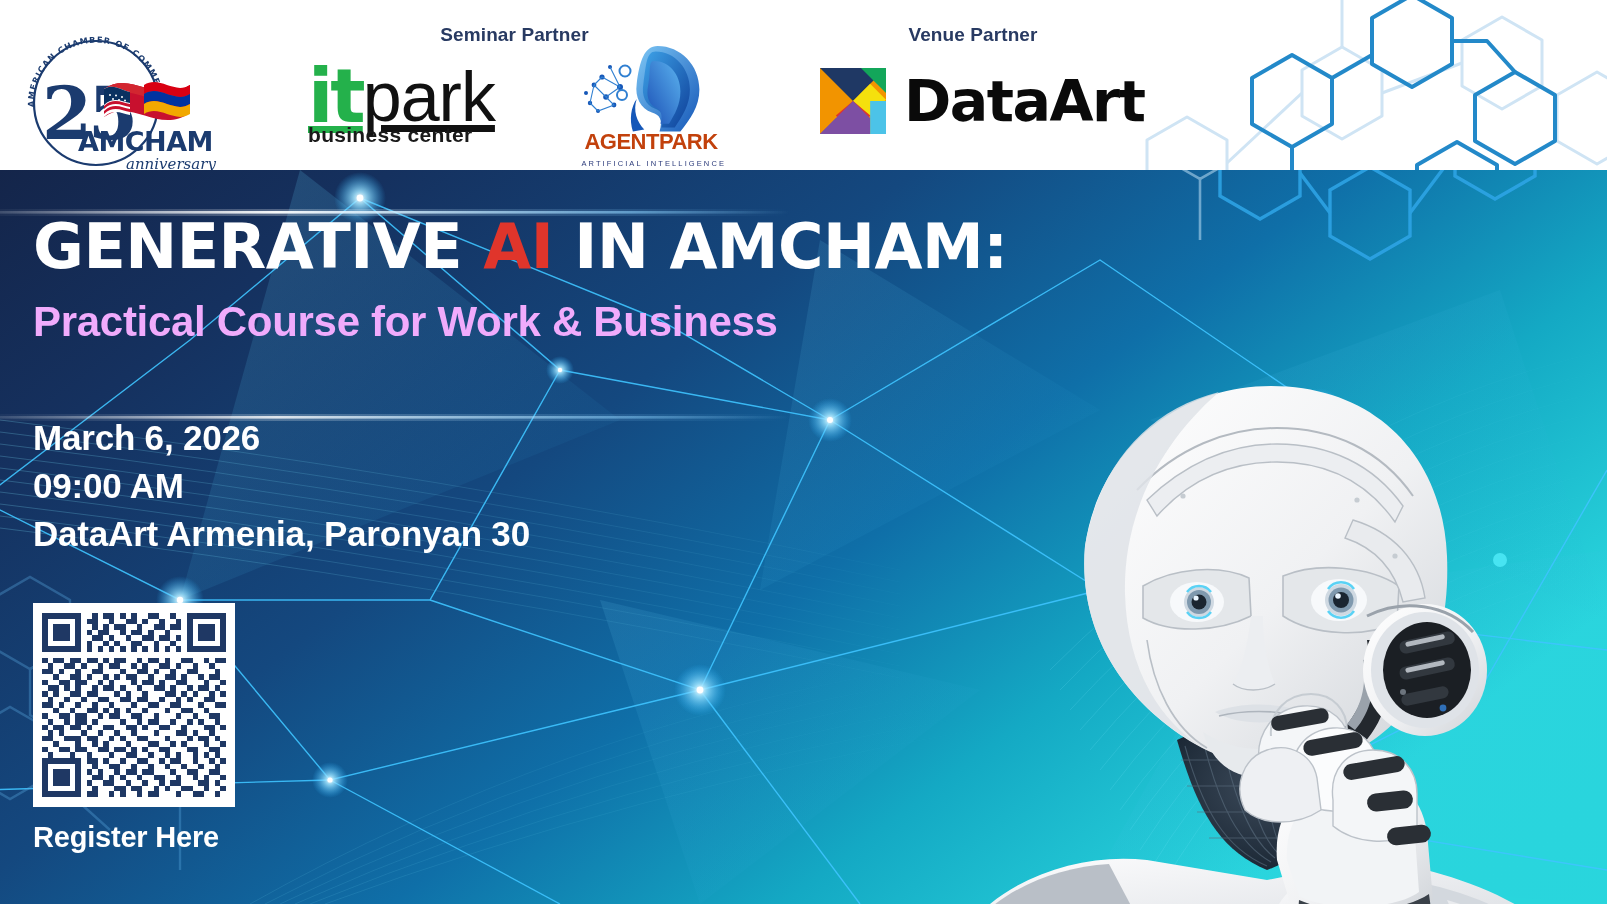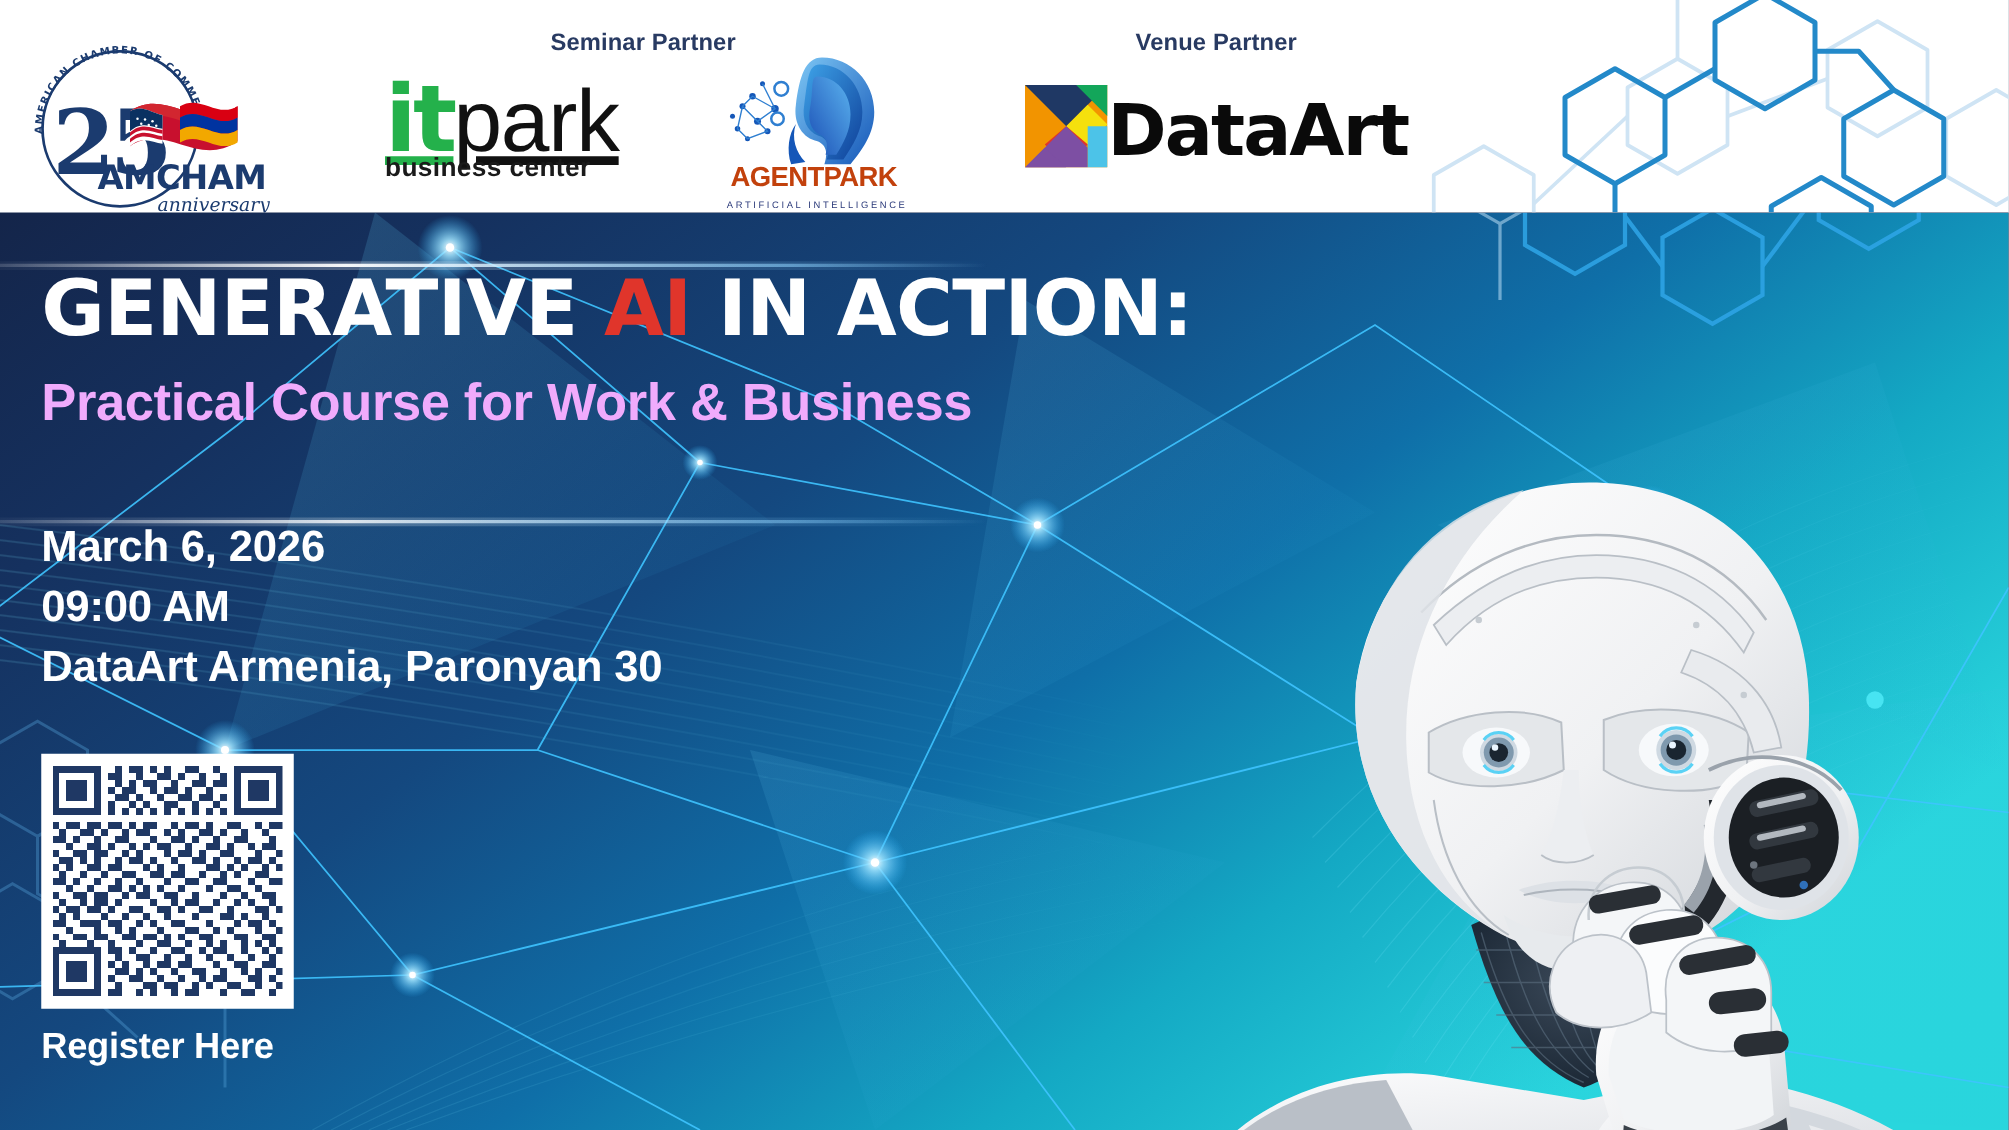--- a/index.html
+++ b/index.html
@@ -46,21 +46,21 @@
   .bizcenter { color:#1a1a1a; font-size:21px; text-align:left; margin-top:-4px;
                padding-right:2px; letter-spacing:.3px;font-weight:bold; }
   .agentpark-wrap { position:absolute; left:330px; top:28px; width:150px; height:130px; }
   .ap-name { position:absolute; bottom:16px; left:0; width:100%; text-align:center;
              font-size:22px; font-weight:bold; color:#c2410c; letter-spacing:-.5px; }
   .ap-tag { position:absolute; bottom:3px; left:0; width:100%; text-align:right;
             font-size:7.5px; font-weight:normal; color:#2b3a7a; letter-spacing:2.1px; }
 
   
   #venue-col { left:783px; width:380px; }
-  .dataart-wrap { position:absolute; left:37px; top:55px; display:flex; align-items:flex-end; }
+  .dataart-wrap { position:absolute; left:37px; top:55px; display:flex; align-items:center; gap:18px; }
   .da-mark { width:66px; height:66px; }
   .da-word { font-size:57px; font-weight:bold; color:#0a0a0a; letter-spacing:-1.5px;
              font-family:"DejaVu Sans", sans-serif; line-height:1; }
 
   
   .stage { position:absolute; left:0; top:170px; width:1607px; height:734px; overflow:hidden; }
   .bg-layer { position:absolute; inset:0; }
 
   
   .content { position:absolute; left:0; top:170px; width:1000px; height:734px; z-index:12; }
@@ -585,21 +585,21 @@
         <path d="M640,600 C688,618 724,652 742,700 L744,734 L690,734 C684,686 666,644 636,616 Z" fill="#dfe3e7"></path>
         <circle cx="700" cy="690" r="26" fill="#e9ebee" stroke="#c3c9d0" stroke-width="2"></circle>
         <circle cx="700" cy="690" r="16" fill="#dadfe4"></circle>
       </g>
     </svg>
   </div>
 
   <div class="content">
 
     <h1 class="title">
-      <span>GENERATIVE </span><span class="ai">AI</span><span> IN ACTION:</span>
+      <span>GENERATIVE </span><span class="ai">AI</span><span> IN AMCHAM:</span>
     </h1>
 
     <h2 class="subtitle">Practical Course for Work &amp; Business</h2>
 
     <div class="detail" id="detail-date">March 6, 2026</div>
     <div class="detail" id="detail-time">09:00 AM</div>
     <div class="detail" id="detail-venue">DataArt Armenia, Paronyan 30</div>
 
     <div class="qr-box">
       <svg class="qr-grid" viewBox="0 0 33 33" shape-rendering="crispEdges">

